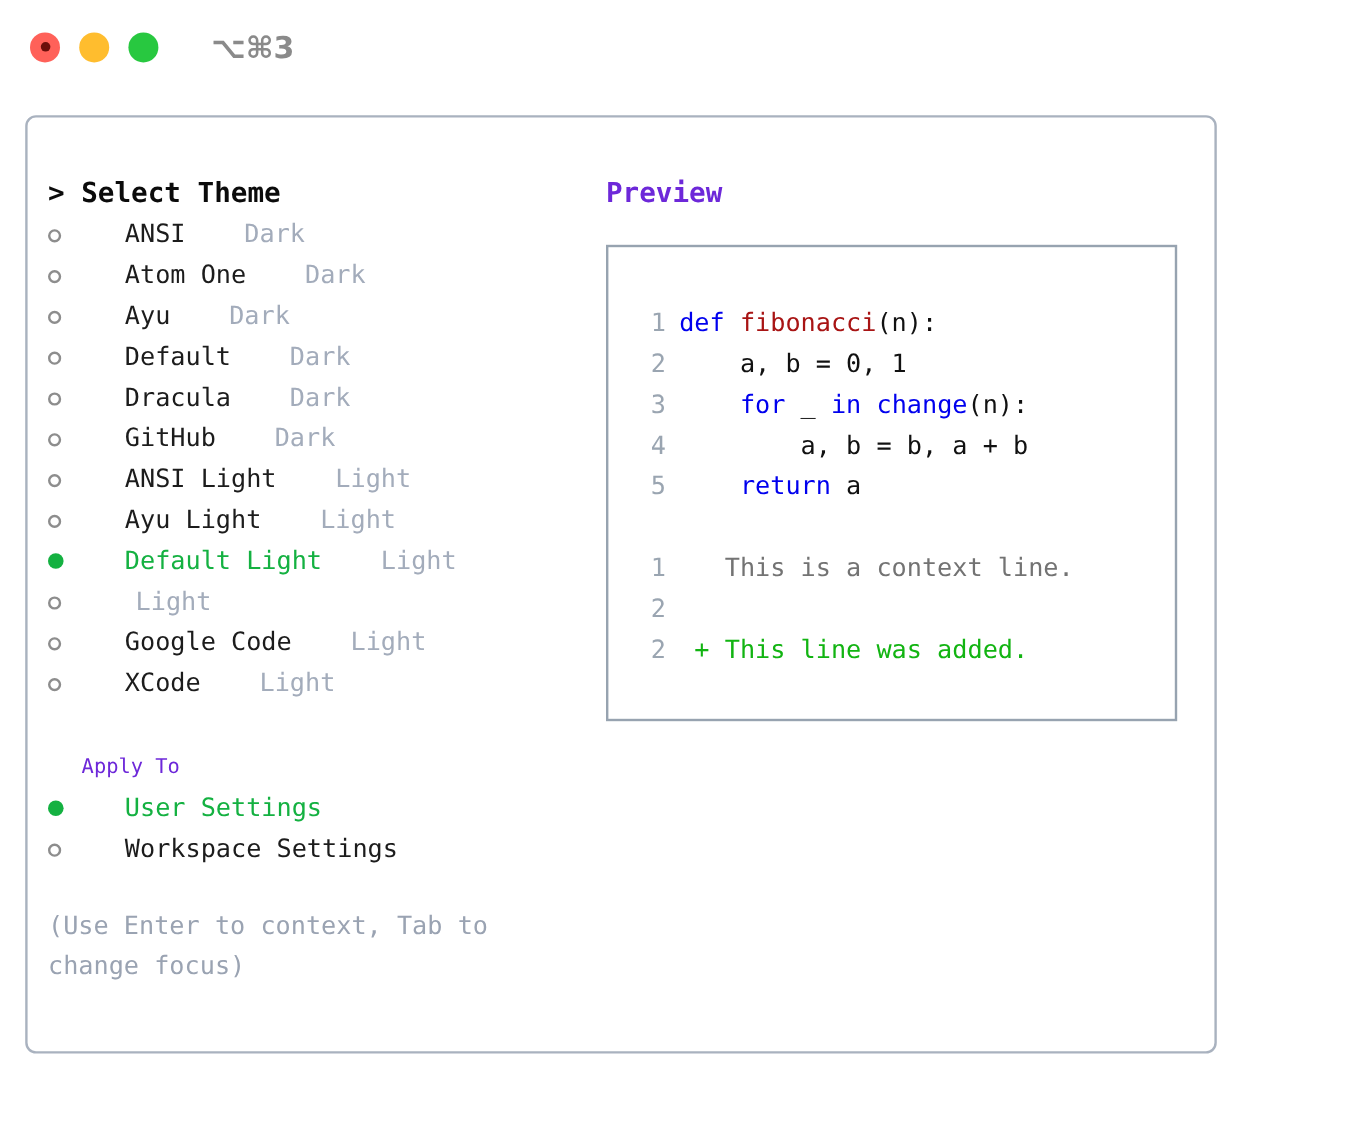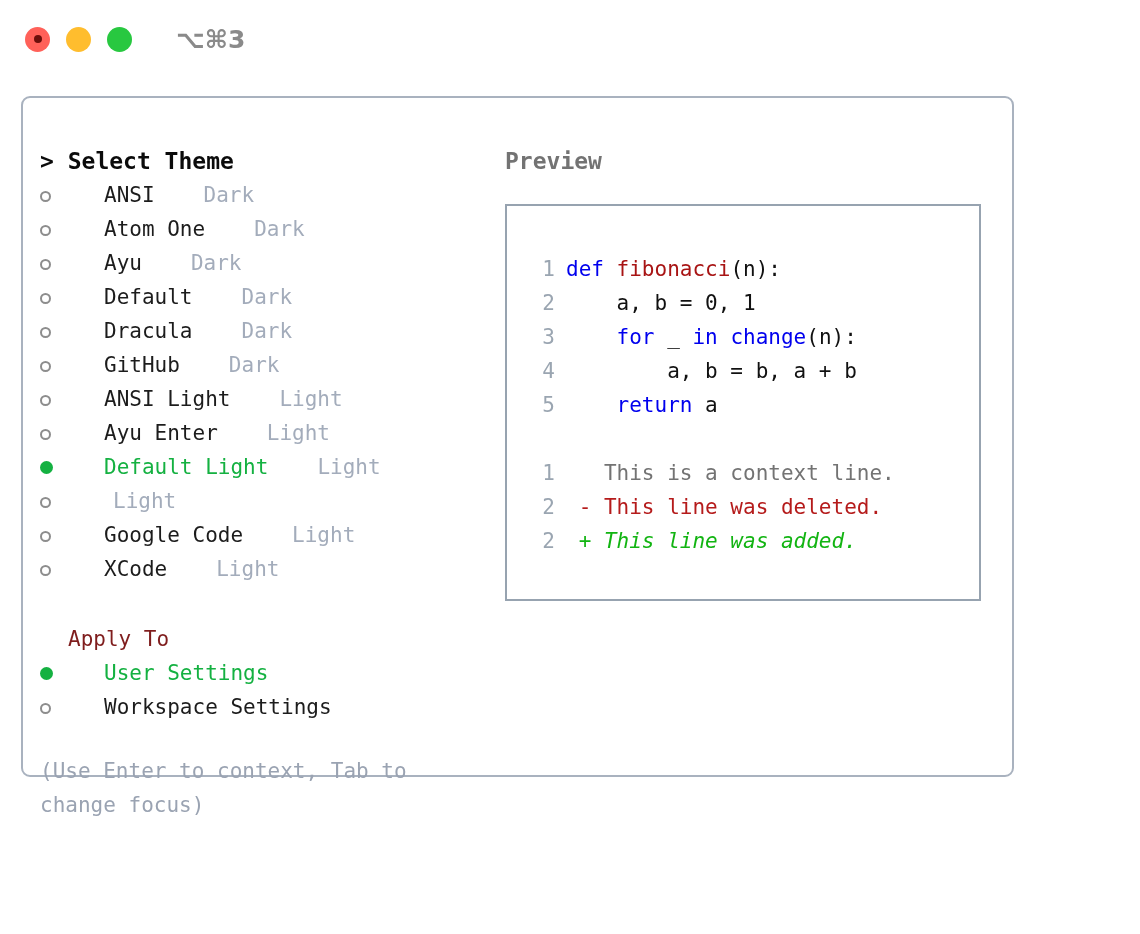--- a/index.html
+++ b/index.html
@@ -54,21 +54,21 @@
     letter-spacing: 0px;
     font-family: "DejaVu Sans", "Liberation Sans", sans-serif;
   }
 
   
   .panel {
     position: absolute;
     left: 21px;
     top: 96px;
     width: 993px;
-    height: 681px;
+    height: 782px;
     border: 2px solid #a9b2bf;
     border-radius: 9px;
     box-sizing: border-box;
     background: #ffffff;
   }
 
   .columns {
     display: flex;
     padding: 46px 0 0 0;
   }
@@ -126,41 +126,41 @@
   .row-name { color: #1c1c1c; }
   .row-tag {
     color: #a3acbb;
     padding-left: 9px;
   }
   .row.selected .row-name { color: #14b141; }
 
   .spacer-block { height: 36px; }
 
   .section-title {
-    font-size: 21px;
-    color: #7f1d1d;
+    font-size: 17px;
+    color: #6d28d9;
     line-height: 34px;
     padding-left: 28px;
     white-space: pre;
   }
 
   .hint {
     margin-top: 30px;
     font-size: 21px;
     line-height: 34px;
     color: #9aa3b2;
     width: 408px;
     white-space: normal;
   }
 
   
   .preview-title {
     font-size: 23px;
     font-weight: bold;
-    color: #737373;
+    color: #6d28d9;
     line-height: 34px;
     white-space: pre;
   }
   .preview-box {
     margin-top: 26px;
     width: 476px;
     height: 397px;
     border: 2px solid #97a3b0;
     box-sizing: border-box;
     padding: 46px 0 0 14px;
@@ -179,21 +179,21 @@
     padding-right: 11px;
     box-sizing: content-box;
   }
   .code-text { white-space: pre; }
   .tok-kw  { color: #0000ee; }
   .tok-fn  { color: #a81414; }
   .tok-pl  { color: #111111; }
   .blank-line { height: 34px; }
   .diff-ctx { color: #737373; }
   .diff-del { color: #b51b1b; }
-  .diff-add { color: #12b412; font-style: italic; }
+  .diff-add { color: #12b412; }
 </style>
 </head>
 <body>
 
 <div class="titlebar">
   <div class="lights">
     <div class="light light-close"></div>
     <div class="light light-min"></div>
     <div class="light light-max"></div>
   </div>
@@ -206,21 +206,21 @@
     <div class="col-left">
       <div class="list-title">&gt; Select Theme</div>
       <div id="theme-list">
           <div class="row"><span class="marker"><span class="dot-hollow"></span></span><span class="row-name">ANSI</span><span class="row-tag">Dark</span></div>
           <div class="row"><span class="marker"><span class="dot-hollow"></span></span><span class="row-name">Atom One</span><span class="row-tag">Dark</span></div>
           <div class="row"><span class="marker"><span class="dot-hollow"></span></span><span class="row-name">Ayu</span><span class="row-tag">Dark</span></div>
           <div class="row"><span class="marker"><span class="dot-hollow"></span></span><span class="row-name">Default</span><span class="row-tag">Dark</span></div>
           <div class="row"><span class="marker"><span class="dot-hollow"></span></span><span class="row-name">Dracula</span><span class="row-tag">Dark</span></div>
           <div class="row"><span class="marker"><span class="dot-hollow"></span></span><span class="row-name">GitHub</span><span class="row-tag">Dark</span></div>
           <div class="row"><span class="marker"><span class="dot-hollow"></span></span><span class="row-name">ANSI Light</span><span class="row-tag">Light</span></div>
-          <div class="row"><span class="marker"><span class="dot-hollow"></span></span><span class="row-name">Ayu Enter</span><span class="row-tag">Light</span></div>
+          <div class="row"><span class="marker"><span class="dot-hollow"></span></span><span class="row-name">Ayu Light</span><span class="row-tag">Light</span></div>
           <div class="row selected"><span class="marker"><span class="dot-filled"></span></span><span class="row-name">Default Light</span><span class="row-tag">Light</span></div>
           <div class="row"><span class="marker"><span class="dot-hollow"></span></span><span class="row-tag">Light</span></div>
           <div class="row"><span class="marker"><span class="dot-hollow"></span></span><span class="row-name">Google Code</span><span class="row-tag">Light</span></div>
           <div class="row"><span class="marker"><span class="dot-hollow"></span></span><span class="row-name">XCode</span><span class="row-tag">Light</span></div>
         </div>
 
       <div class="spacer-block"></div>
 
       <div class="section-title">Apply To</div>
       <div id="apply-list">
@@ -237,20 +237,20 @@
         <div id="code-block">
             <div class="code-line"><span class="ln">1</span><span class="code-text"><span class="tok-kw">def </span><span class="tok-fn">fibonacci</span><span class="tok-pl">(n):</span></span></div>
             <div class="code-line"><span class="ln">2</span><span class="code-text"><span class="tok-pl">    a, b = 0, 1</span></span></div>
             <div class="code-line"><span class="ln">3</span><span class="code-text"><span class="tok-pl">    </span><span class="tok-kw">for</span><span class="tok-pl"> _ </span><span class="tok-kw">in</span><span class="tok-pl"> </span><span class="tok-kw">change</span><span class="tok-pl">(n):</span></span></div>
             <div class="code-line"><span class="ln">4</span><span class="code-text"><span class="tok-pl">        a, b = b, a + b</span></span></div>
             <div class="code-line"><span class="ln">5</span><span class="code-text"><span class="tok-pl">    </span><span class="tok-kw">return</span><span class="tok-pl"> a</span></span></div>
           </div>
         <div class="blank-line"></div>
         <div id="diff-block">
             <div class="code-line"><span class="ln">1</span><span class="code-text diff-ctx">   This is a context line.</span></div>
-            <div class="code-line"><span class="ln">2</span><span class="code-text diff-del"> - This line was deleted.</span></div>
+            <div class="code-line"><span class="ln">2</span></div>
             <div class="code-line"><span class="ln">2</span><span class="code-text diff-add"> + This line was added.</span></div>
           </div>
       </div>
     </div>
 
   </div>
 </div>
 
 </body></html>

